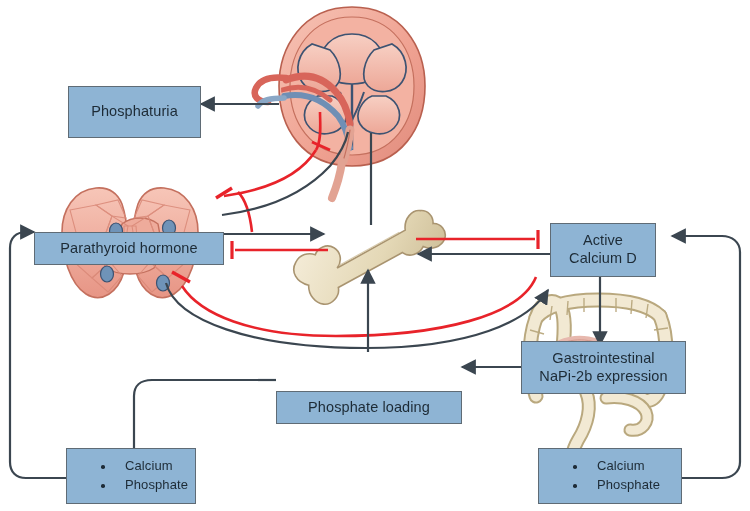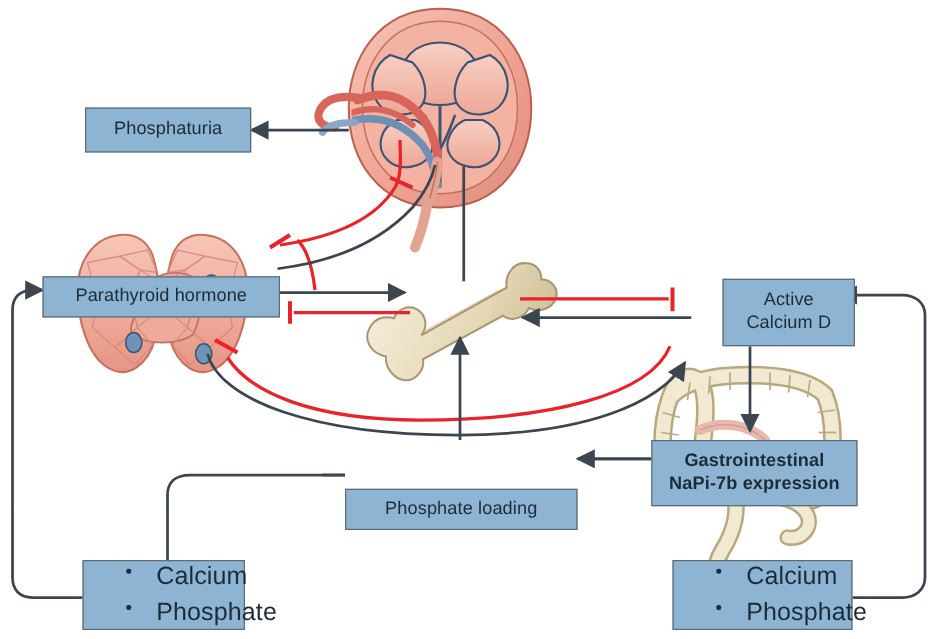--- a/index.html
+++ b/index.html
@@ -57,21 +57,21 @@
   .node.bullets ul {
     margin: 0;
     padding: 0 0 0 14px;
     list-style: none;
     text-align: left;
   }
   .node.bullets li {
     position: relative;
     padding-left: 28px;
     line-height: 1.45;
-    font-size: 20px;
+    font-size: 13px;
   }
   .node.bullets li::before {
     content: "";
     position: absolute;
     left: 4px;
     top: 8px;
     width: 3.5px;
     height: 3.5px;
     border-radius: 50%;
     background: #1d2b36;
@@ -336,51 +336,51 @@
       <line x1="521" y1="367" x2="470" y2="367" stroke="#3b4650" stroke-width="2.2"></line>
     </g>
 
     <g>
       <line x1="276" y1="380" x2="258" y2="380" stroke="#3b4650" stroke-width="2.2"></line>
     </g>
   </svg>
 
   <div class="nodes">
 
-    <div class="node" style="left:68px; top:86px; width:133px; height:36px;">
+    <div class="node" style="left:68px; top:86px; width:133px; height:52px;">
       <div class="lines">
         <span class="l">Phosphaturia</span>
       </div>
     </div>
 
 
-    <div class="node" style="left:34px; top:221px; width:190px; height:33px;">
+    <div class="node" style="left:34px; top:232px; width:190px; height:33px;">
       <div class="lines">
         <span class="l">Parathyroid hormone</span>
       </div>
     </div>
 
 
-    <div class="node" style="left:578px; top:223px; width:106px; height:54px;">
+    <div class="node" style="left:550px; top:223px; width:106px; height:54px;">
       <div class="lines">
         <span class="l">Active</span>
         <span class="l">Calcium D</span>
       </div>
     </div>
 
     <div class="node" style="left:276px; top:351px; width:186px; height:33px;margin-top:40px;">
       <div class="lines">
         <span class="l">Phosphate loading</span>
       </div>
     </div>
 
-    <div class="node" style="left:521px; top:352px; width:165px; height:53px;font-weight:bold;">
+    <div class="node" style="left:521px; top:341px; width:165px; height:53px;">
       <div class="lines">
         <span class="l">Gastrointestinal</span>
-        <span class="l">NaPi-7b expression</span>
+        <span class="l">NaPi-2b expression</span>
       </div>
     </div>
 
     <div class="node bullets" style="left:66px; top:448px; width:130px; height:56px;">
       <ul>
         <li>Calcium</li>
         <li>Phosphate</li>
       </ul>
     </div>
 

